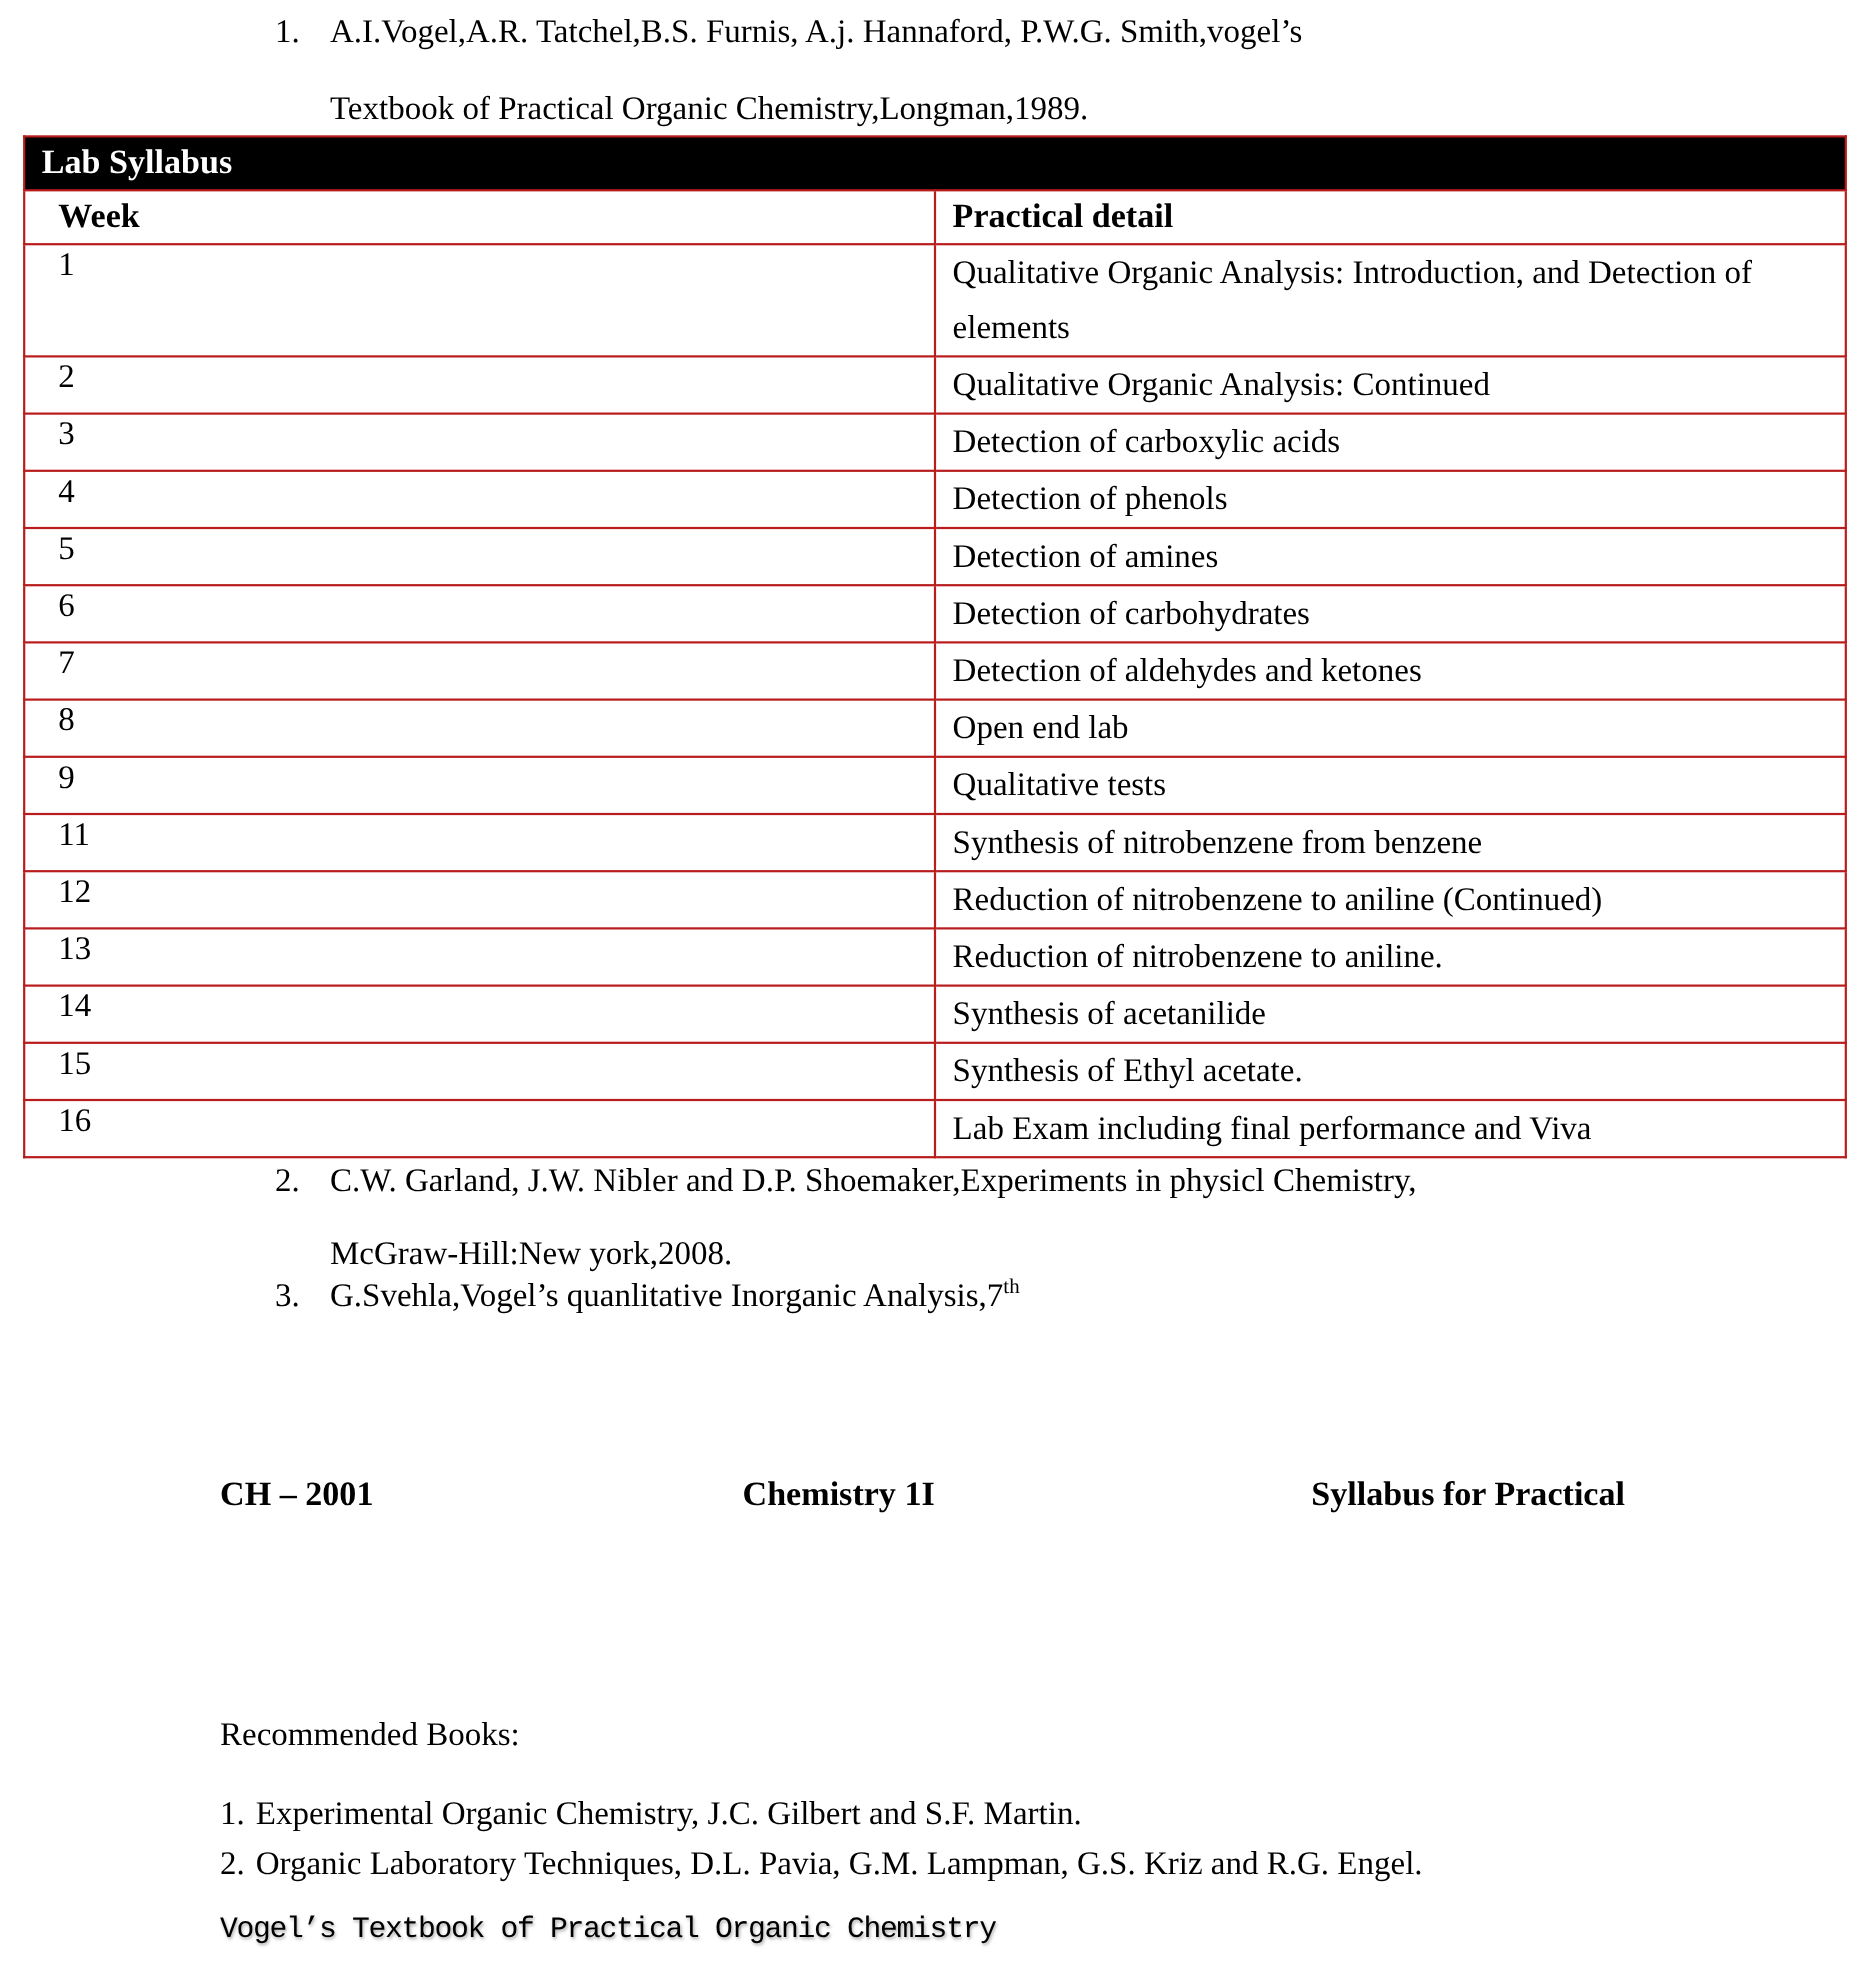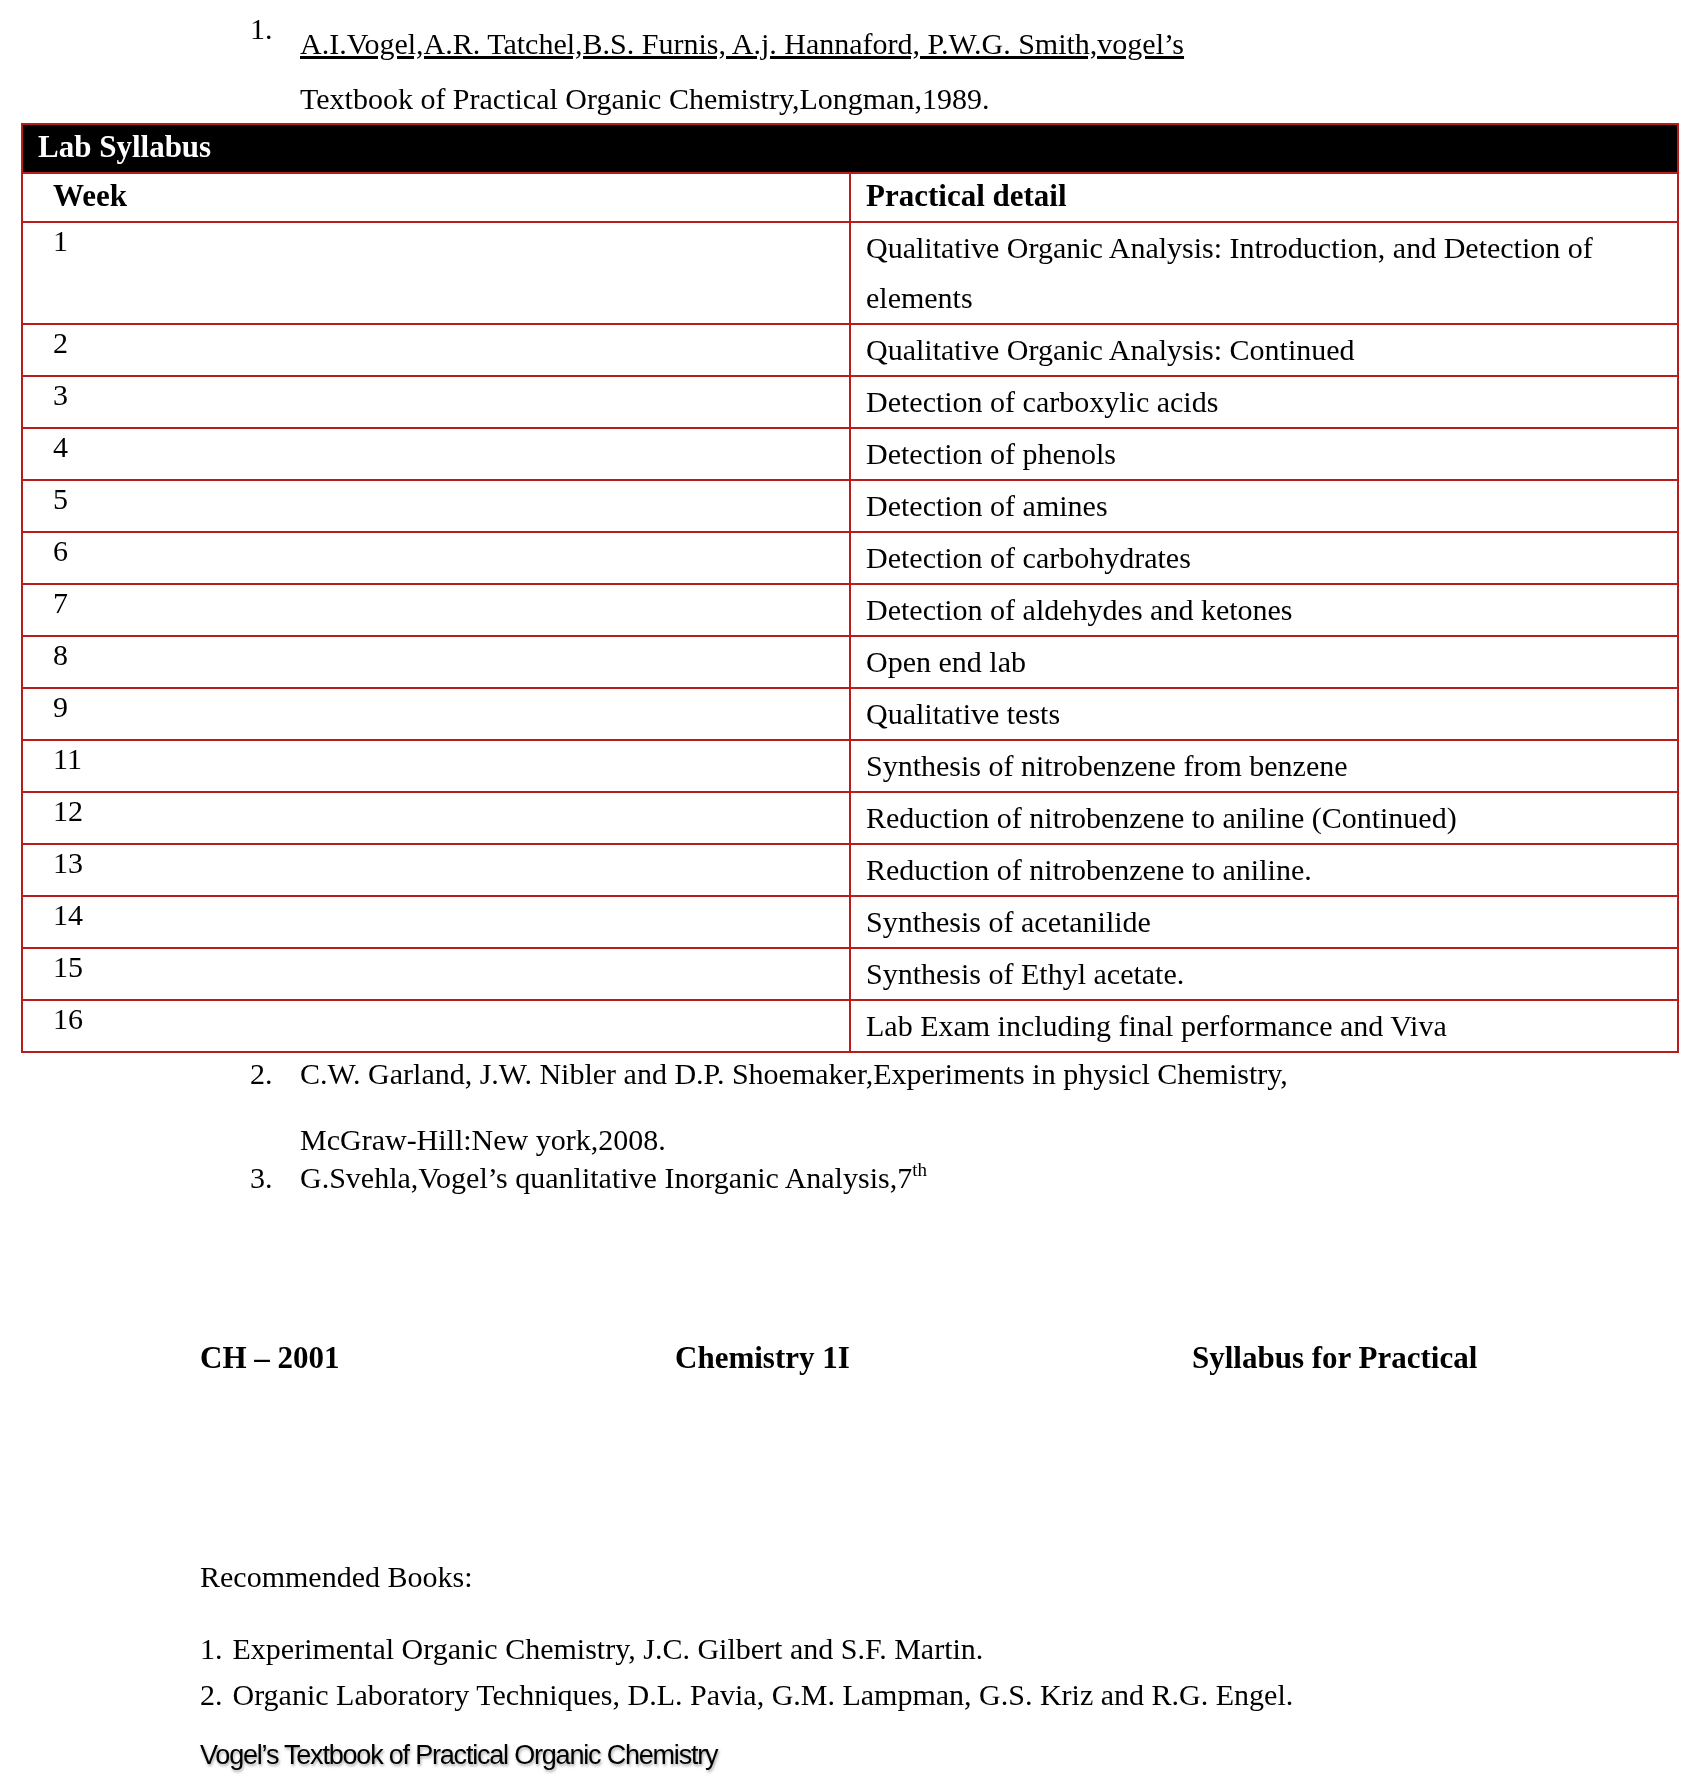--- a/index.html
+++ b/index.html
@@ -4,21 +4,21 @@
   <style>
     html, body { margin: 0; padding: 0; background: #ffffff; }
     body {
       width: 1700px; height: 1792px; position: relative; overflow: hidden;
       font-family: "Liberation Serif", serif; color: #000;
     }
     .abs { position: absolute; white-space: nowrap; }
     .txt { font-size: 30px; line-height: 1; }
     
     #ref1-num { left: 250px; top: 14px; }
-    #ref1-l1 { left: 300px; top: 29px; text-decoration: underline; }
+    #ref1-l1 { left: 300px; top: 14px; }
     #ref1-l2 { left: 300px; top: 84px; }
 
     
     .tbl {
       position: absolute; left: 21px; top: 123px; width: 1658px;
       border-collapse: collapse; table-layout: fixed;
     }
     .tbl td, .tbl th { border: 2px solid #b91c1c; padding: 0; vertical-align: top; }
     .tbl .title-row td {
       background: #000; color: #fff; font-weight: bold; font-size: 31px;
@@ -42,21 +42,21 @@
 
     .hdr { font-size: 31px; font-weight: bold; top: 1340px; }
     #hdr-code { left: 200px; }
     #hdr-course { left: 675px; }
     #hdr-type { left: 1192px; }
 
     #rec-title { left: 200px; top: 1562px; }
     #rec-1 { left: 200px; top: 1634px; }
     #rec-2 { left: 200px; top: 1680px; }
     #rec-3 {
-      left: 200px; top: 1740px; font-family: Liberation Sans, sans-serif;
+      left: 200px; top: 1740px; font-family: Liberation Mono, monospace;
       font-size: 27px; letter-spacing: -1.2px;
       text-shadow: 1px 2px 3px rgba(0,0,0,0.35);
     }
     .num-gap { display: inline-block; width: 10px; }
   </style>
 </head>
 <body>
 
 <div class="abs txt" id="ref1-num">1.</div>
 <div class="abs txt" id="ref1-l1">A.I.Vogel,A.R. Tatchel,B.S. Furnis, A.j. Hannaford, P.W.G. Smith,vogel’s</div>

